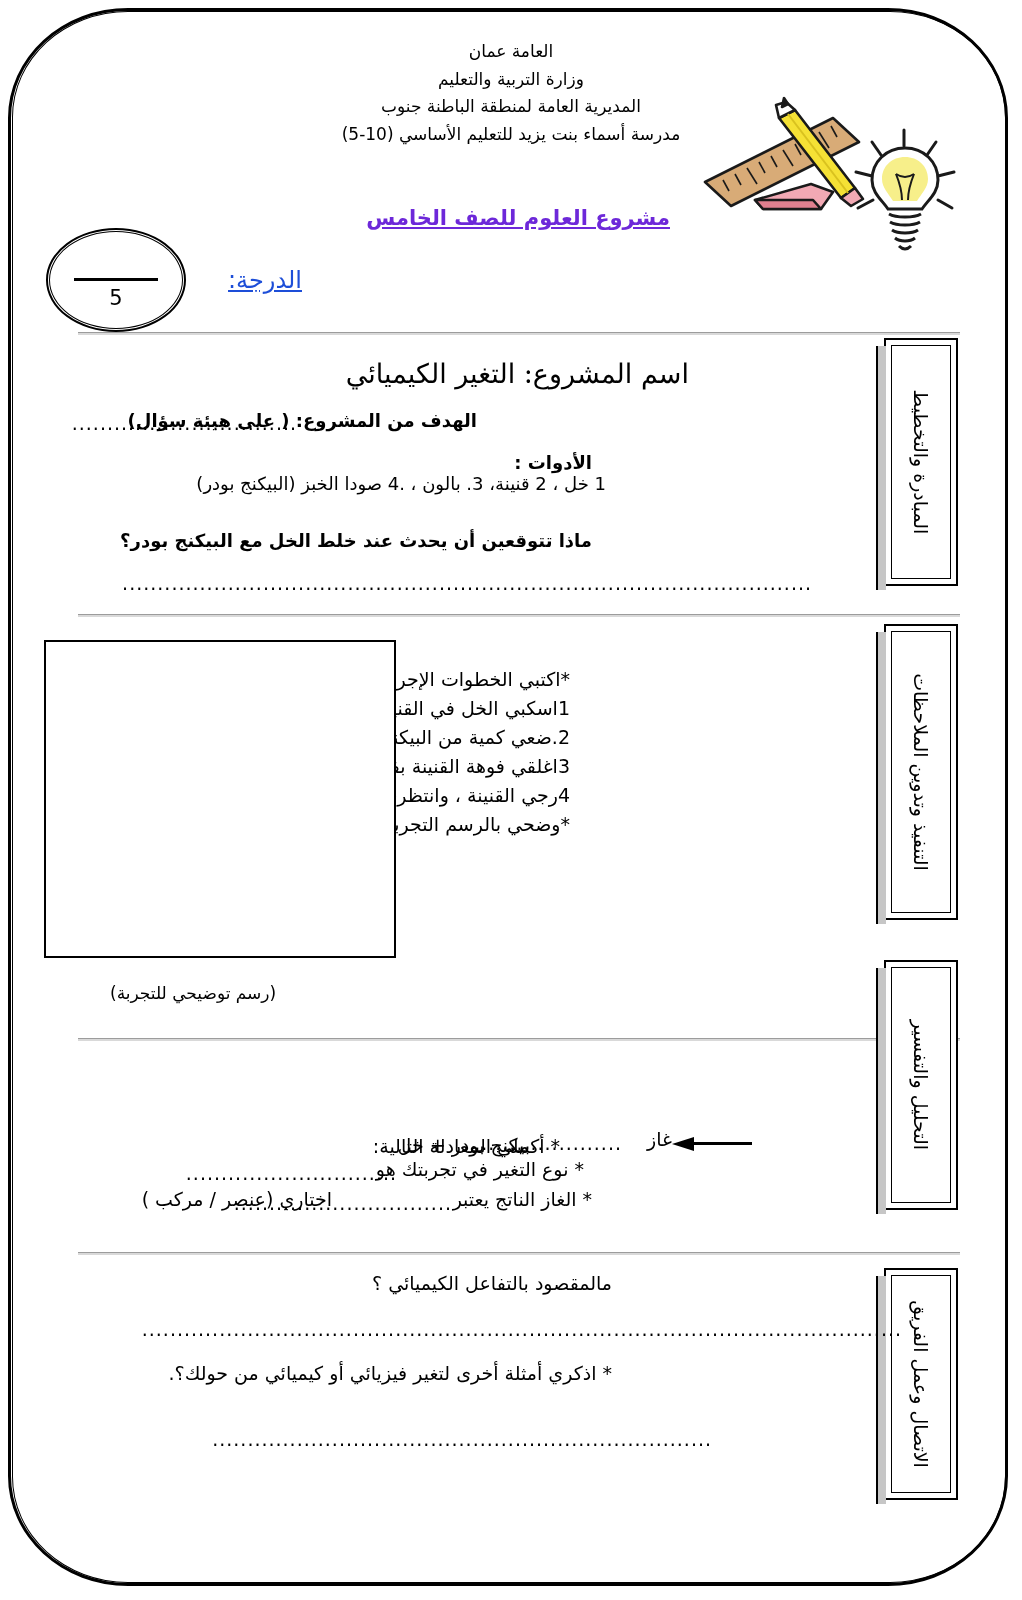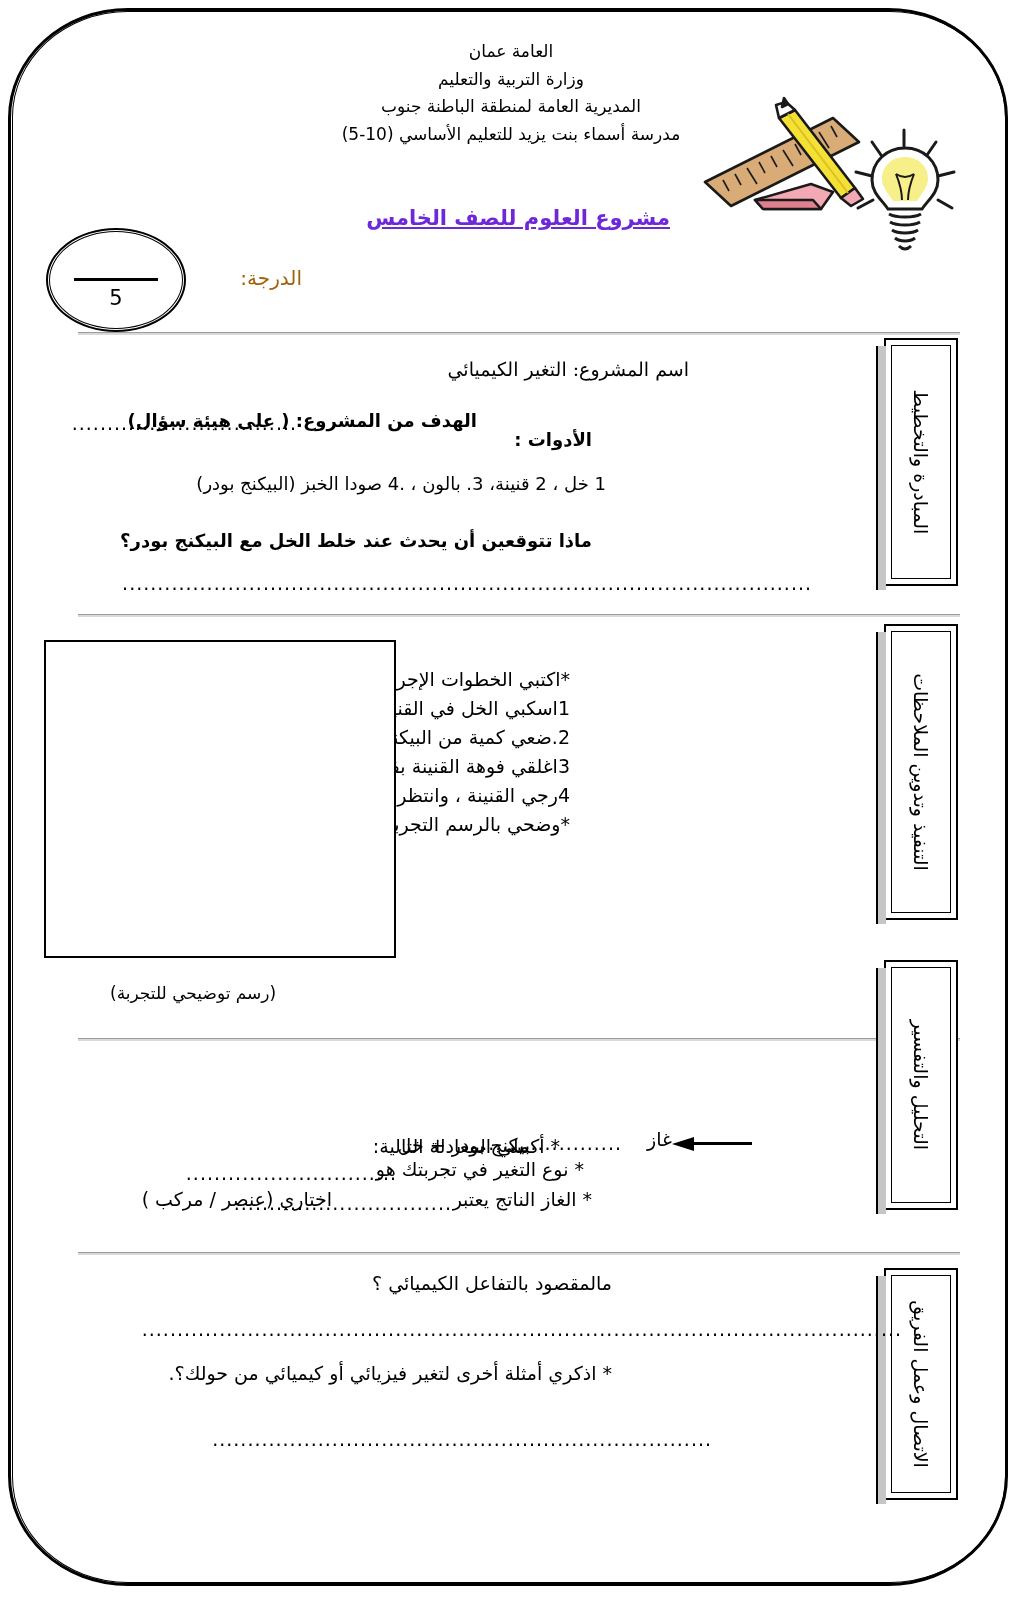--- a/index.html
+++ b/index.html
@@ -130,23 +130,24 @@
     top: 266px;
     right: 455px;
     font-size: 20px;
     color: #000;
     white-space: nowrap;
   }
   .grade-label {
     position: absolute;
     top: 266px;
     right: 720px;
-    font-size: 20px;
-    color: #a16207;
+    font-size: 24px;
+    color: #1d4ed8;
     white-space: nowrap;
+    text-decoration: underline;
   }
 
   
   .hrule {
     position: absolute;
     height: 3px;
     background: #d9d9d9;
     border-top: 1px solid #9c9c9c;
     box-sizing: border-box;
   }
@@ -186,21 +187,21 @@
     font-family: "DejaVu Sans", "Liberation Sans", sans-serif;
   }
 
   
   .txt {
     position: absolute;
     color: #000;
     white-space: nowrap;
   }
   .sec-title {
-    font-size: 19px;
+    font-size: 27px;
     font-family: "DejaVu Serif", "Liberation Serif", serif;
   }
   .bold { font-weight: bold; }
   .f18 { font-size: 18px; }
   .f19 { font-size: 19px; }
 
   .dotline {
     position: absolute;
     color: #000;
     font-size: 19px;
@@ -367,21 +368,21 @@
     <div class="shadow-l"></div>
     <div class="inner"></div>
     <div class="vtext">الاتصال وعمل الفريق</div>
   </div>
 
   <div class="txt sec-title" style="top:358px; right:333px;">اسم المشروع: التغير الكيميائي</div>
 
   <div class="txt f18 bold" style="top:410px; right:545px;margin-left:29px;">الهدف من المشروع: ( على هيئة سؤال)</div>
   <div class="dotline" style="top:412px; right:725px; width:270px;">................................</div>
 
-  <div class="txt f18 bold" style="top:429px; right:430px;">الأدوات :</div>
+  <div class="txt f18 bold" style="top:452px; right:430px;">الأدوات :</div>
   <div class="txt f18" style="top:473px; right:416px;">1 خل  ، 2 قنينة،  3. بالون ،  .4 صودا الخبز (البيكنج بودر)</div>
 
   <div class="txt f18 bold" style="top:530px; right:430px;margin-left:28px;">ماذا تتوقعين أن يحدث عند خلط الخل مع البيكنج بودر؟</div>
   <div class="dotline" style="top:572px; right:210px; width:690px;">........................................................................................................................</div>
 
   <div class="txt f19" style="top:668px; right:452px;">*اكتبي الخطوات الإجرائية التي ستنفذينها :</div>
   <div class="txt f19" style="top:697px; right:452px;">1اسكبي الخل في القنينة</div>
   <div class="txt f19" style="top:726px; right:452px;">2.ضعي كمية من البيكنج بودر داخل البالون</div>
   <div class="txt f19" style="top:755px; right:452px;">3اغلقي فوهة القنينة بفوهة البالون</div>
   <div class="txt f19" style="top:784px; right:452px;">4رجي القنينة ، وانتظري النتيجة.</div>

